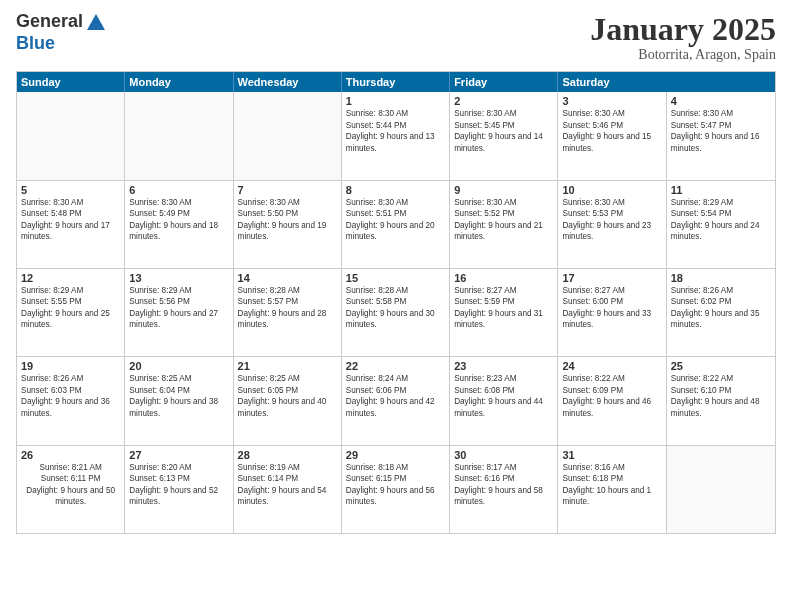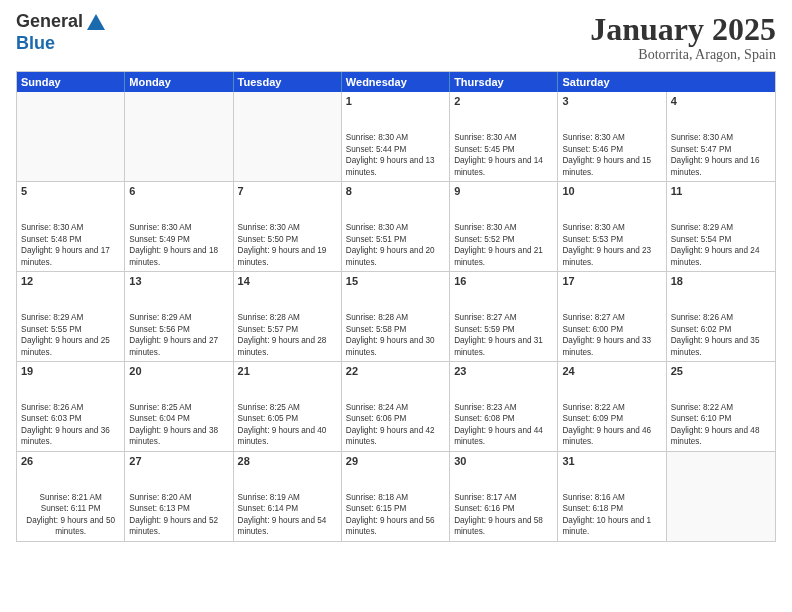--- a/index.html
+++ b/index.html
@@ -54,21 +54,21 @@
     }
     .calendar {
       flex: 1;
       display: flex;
       flex-direction: column;
       border: 1px solid #ccc;
     }
     .cal-header {
       display: grid;
       grid-template-columns: repeat(7, 1fr);
-      background: #1d4ed8;
+      background: #0369a1;
     }
     .cal-header-cell {
       color: #fff;
       font-size: 11px;
       font-weight: bold;
       padding: 4px 4px;
       text-align: left;
       border-right: 1px solid #4a8dc4;
     }
     .cal-header-cell:last-child {
@@ -105,21 +105,20 @@
     .cell-day {
       font-size: 11px;
       font-weight: bold;
       color: #333;
       margin-bottom: 1px;
     }
     .cell-info {
       font-size: 8.2px;
       color: #333;
       line-height: 1.4;
-      margin-top: 25px;
     }
   </style>
 </head>
 <body>
 
 <div class="page">
   <div class="header">
     <div class="logo">
       <div class="logo-text">
         <span>
@@ -133,23 +132,23 @@
     <div class="title-block">
       <div class="month-title">January 2025</div>
       <div class="location">Botorrita, Aragon, Spain</div>
     </div>
   </div>
 
   <div class="calendar">
     <div class="cal-header">
     <div class="cal-header-cell">Sunday</div>
         <div class="cal-header-cell">Monday</div>
-        <div class="cal-header-cell">Tuesday</div>
         <div class="cal-header-cell">Wednesday</div>
         <div class="cal-header-cell">Thursday</div>
+        <div class="cal-header-cell">Friday</div>
         <div class="cal-header-cell">Saturday</div>
       </div>
     <div class="cal-body">
     <div class="cal-row">
           <div class="cal-cell empty"></div>
           <div class="cal-cell empty"></div>
           <div class="cal-cell empty"></div>
           <div class="cal-cell">
             <div class="cell-day">1</div>
             <div class="cell-info" style="white-space: pre-line;">Sunrise: 8:30 AM

